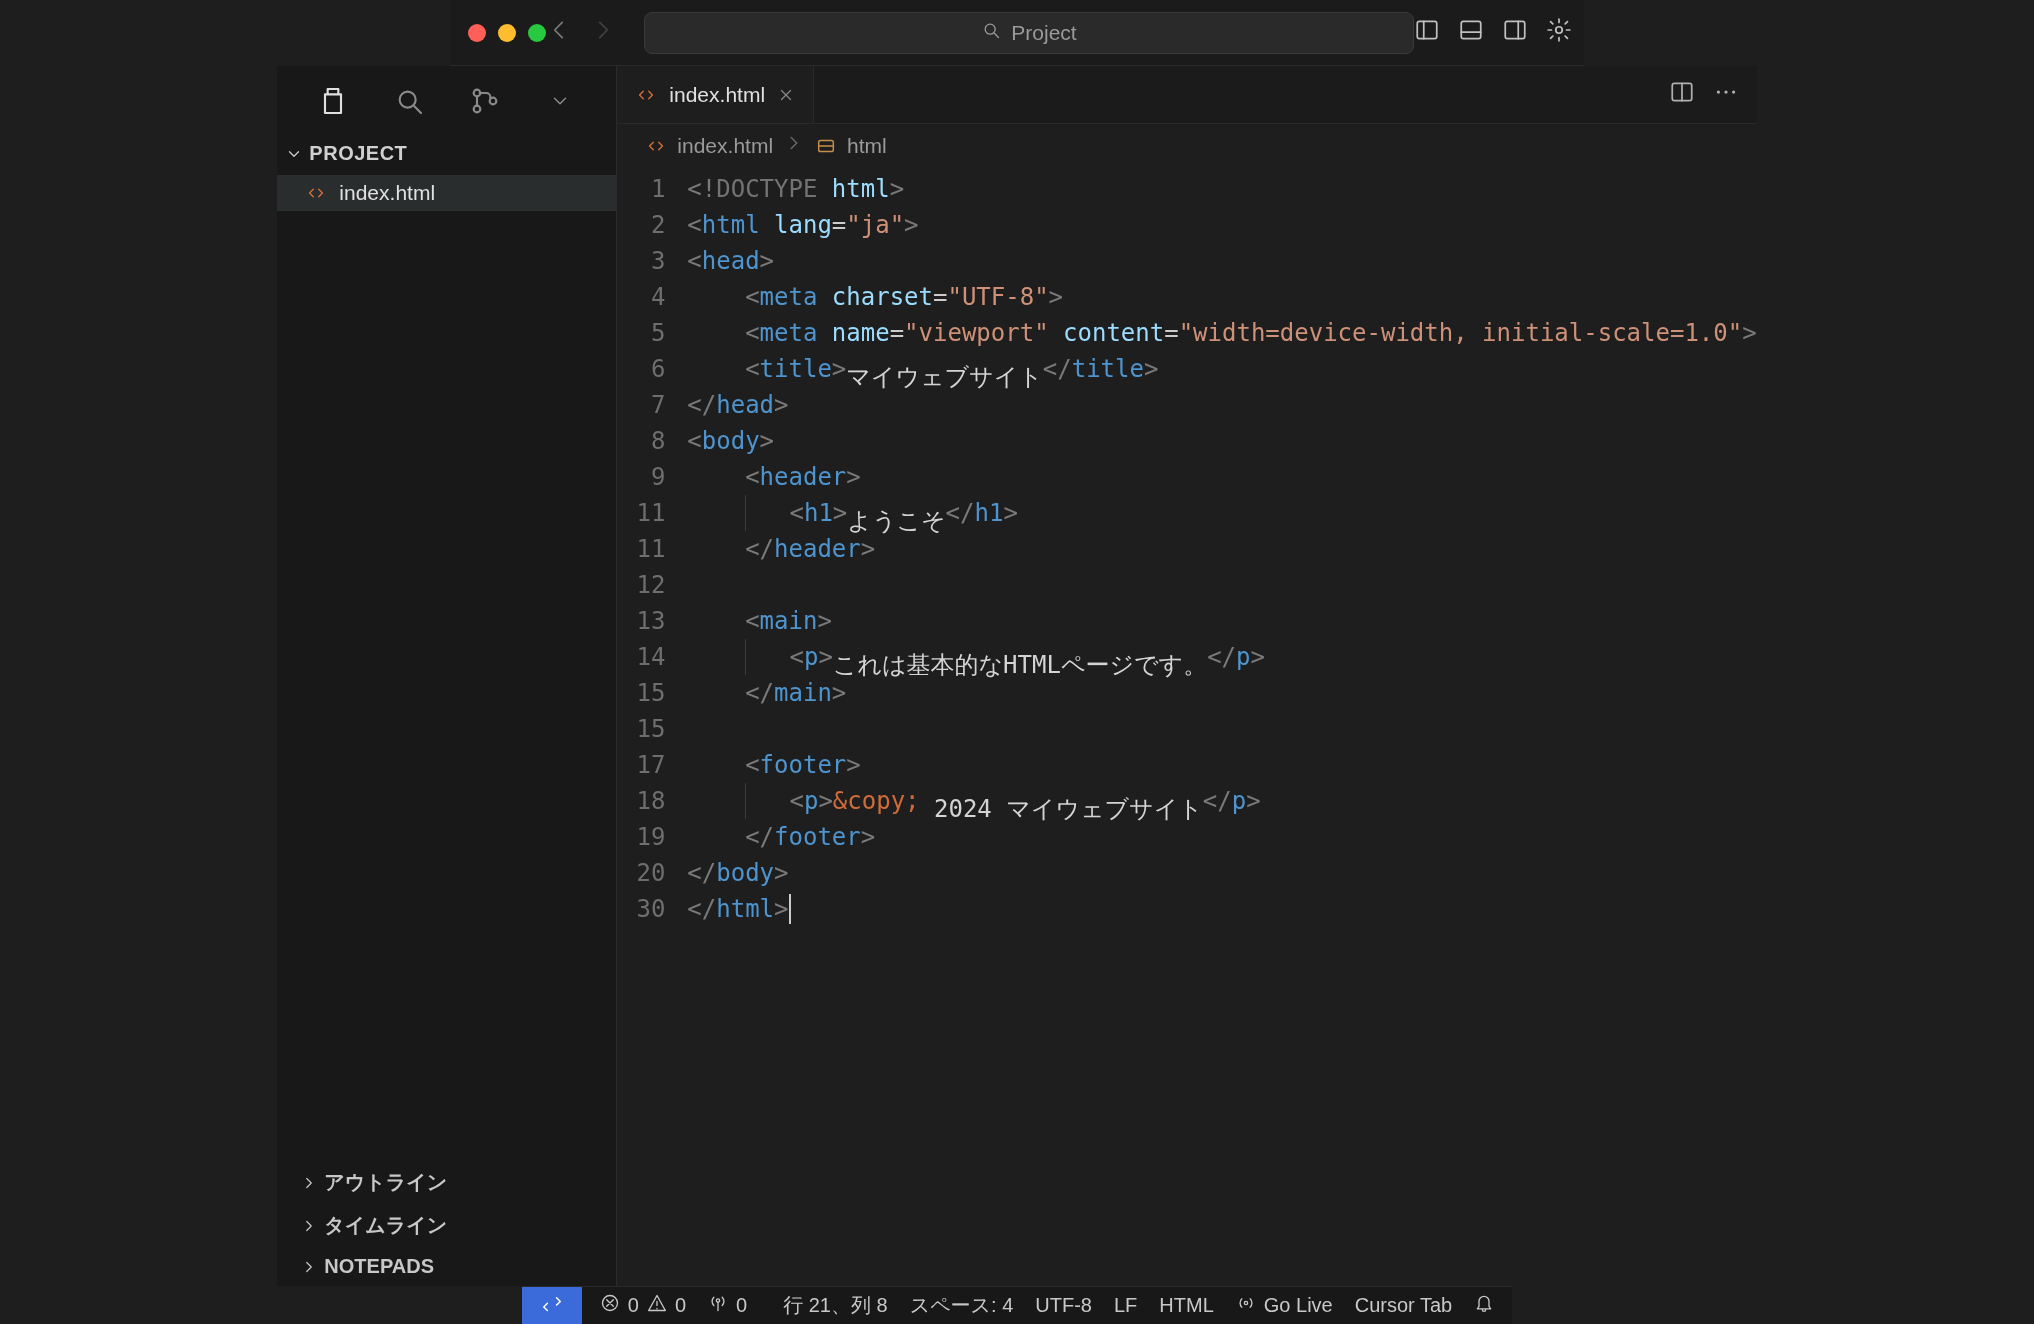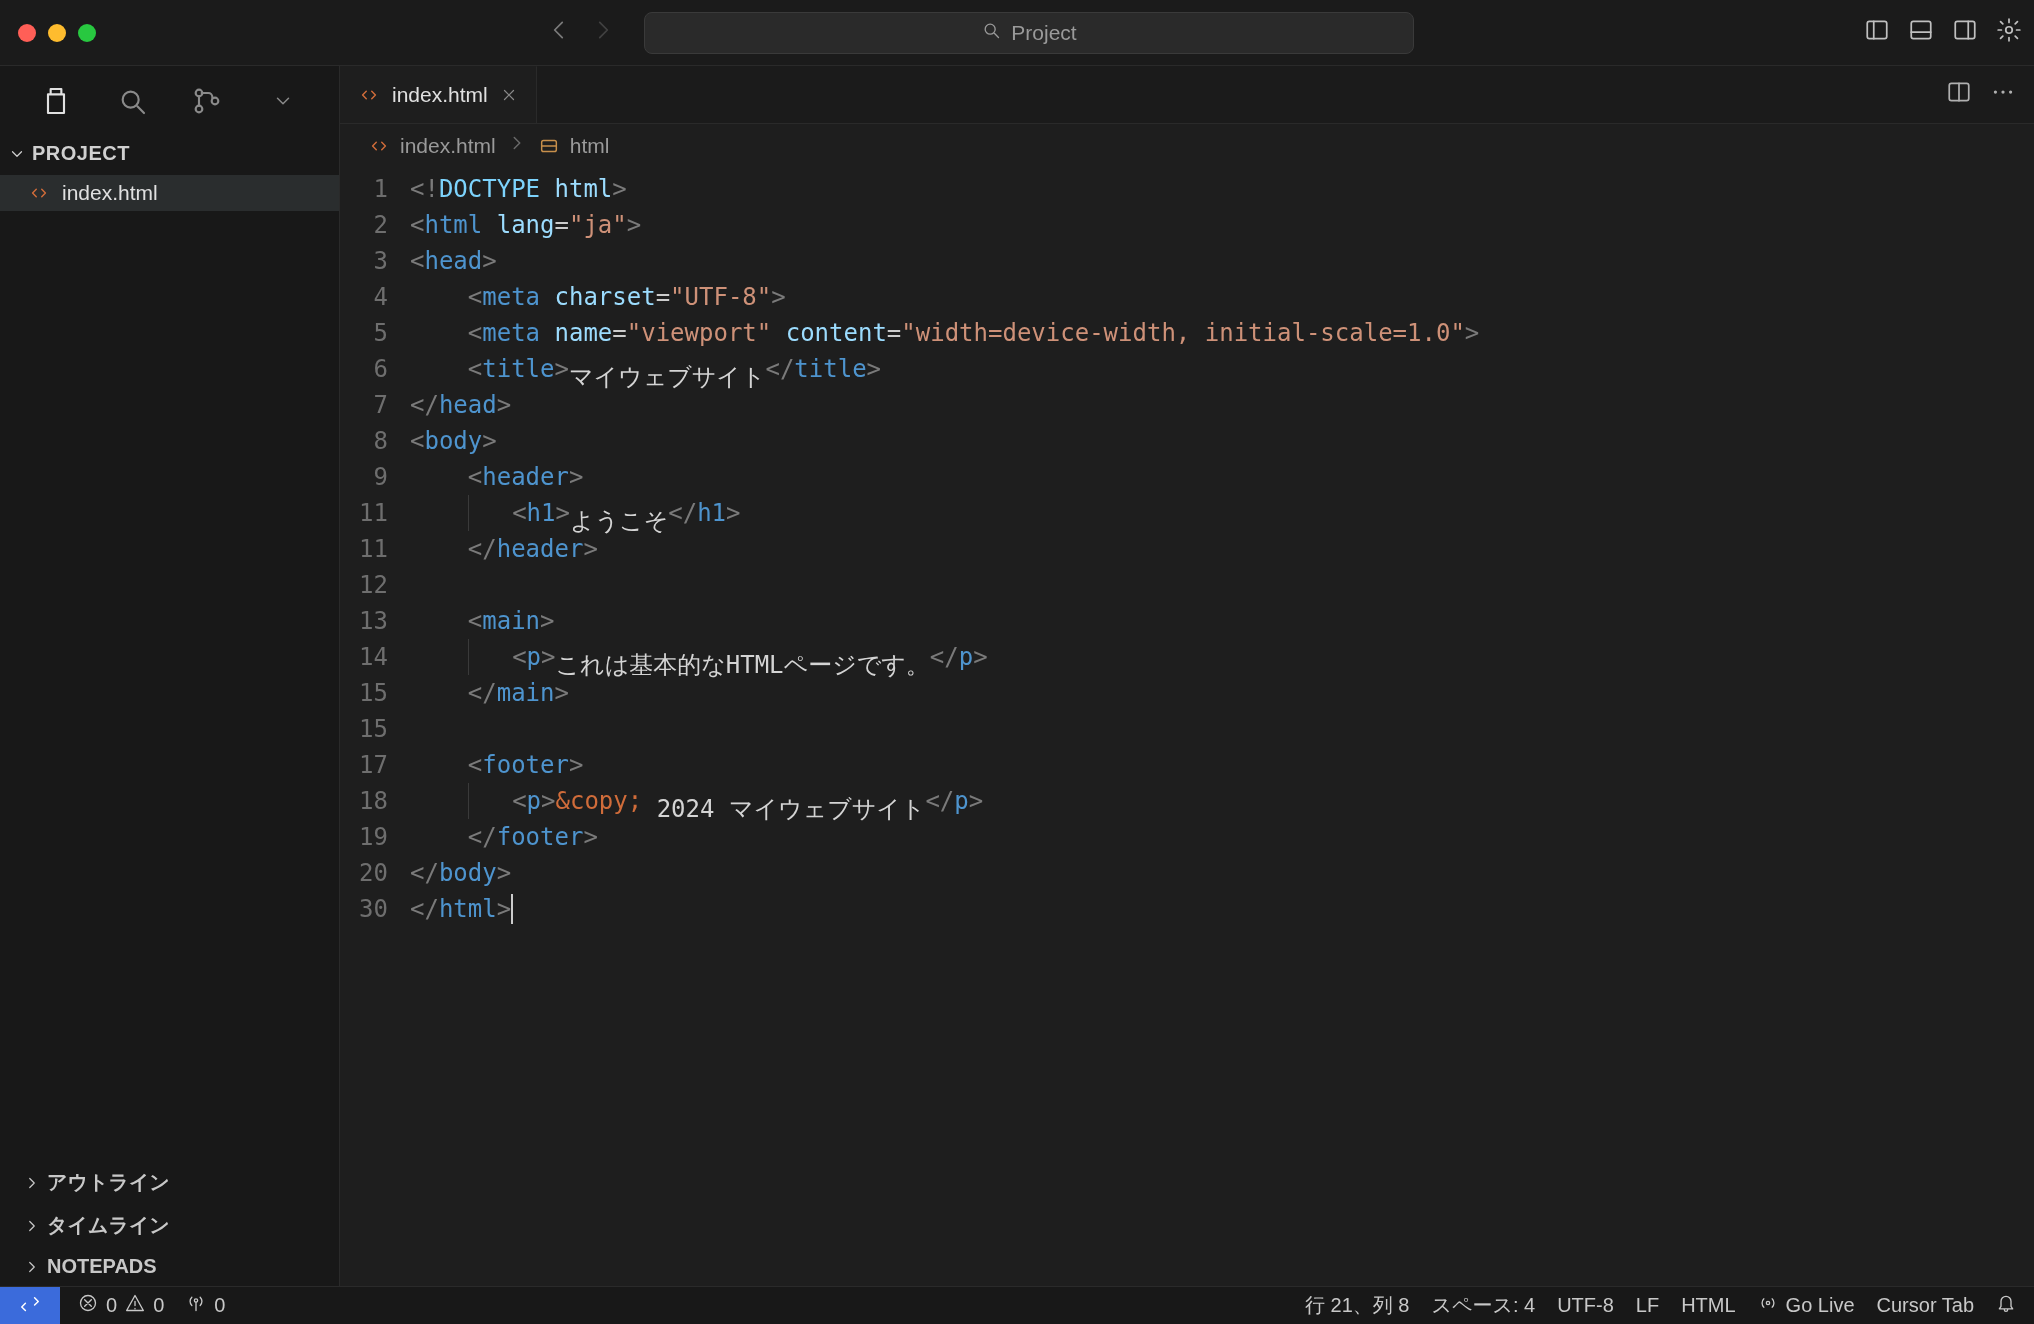--- a/index.html
+++ b/index.html
@@ -5,21 +5,21 @@
   * { box-sizing: border-box; margin: 0; padding: 0; }
   body {
     font-family: -apple-system, "Helvetica Neue", "Segoe UI", sans-serif;
     background: #1e1e1e;
     color: #cccccc;
     width: 2034px;
     height: 1324px;
     overflow: hidden;
     font-size: 21px;
   }
-  .window { display: flex; flex-direction: column; height: 100%; }
+  .window { display: flex; flex-direction: column; height: 100%; align-items: center; }
 
   
   .titlebar {
     height: 66px;
     background: #1b1b1b;
     display: flex;
     align-items: center;
     padding: 0 12px;
     border-bottom: 1px solid #2a2a2a;
   }
@@ -123,21 +123,21 @@
     padding-top: 4px;
   }
   .gutter { width: 70px; text-align:right; color:#6e6e6e; padding-right: 22px; user-select:none; }
   .gutter .ln { height:36px; }
   .code { flex:1; white-space: pre; position:relative; }
   .code .row { height:36px; display:flex; align-items:center; }
   .indent-guide { display:inline-block; border-left:1px solid #3a3a3a; height:36px; }
 
   .tok-br   { color:#7a7a7a; } 
   .tok-tag  { color:#4e94ce; } 
-  .tok-doctype { color:#7dd3fc; }
+  .tok-doctype { color:#737373; }
   .tok-attr { color:#9cdcfe; } 
   .tok-eq   { color:#cccccc; }
   .tok-str  { color:#ce9178; } 
   .tok-text { color:#d4d4d4;margin-top:16px; }
   .tok-ent  { color:#d06c3a; }
 
   .cursor {
     display:inline-block; width:2px; height:30px; background:#cccccc; vertical-align:middle;
   }
 

